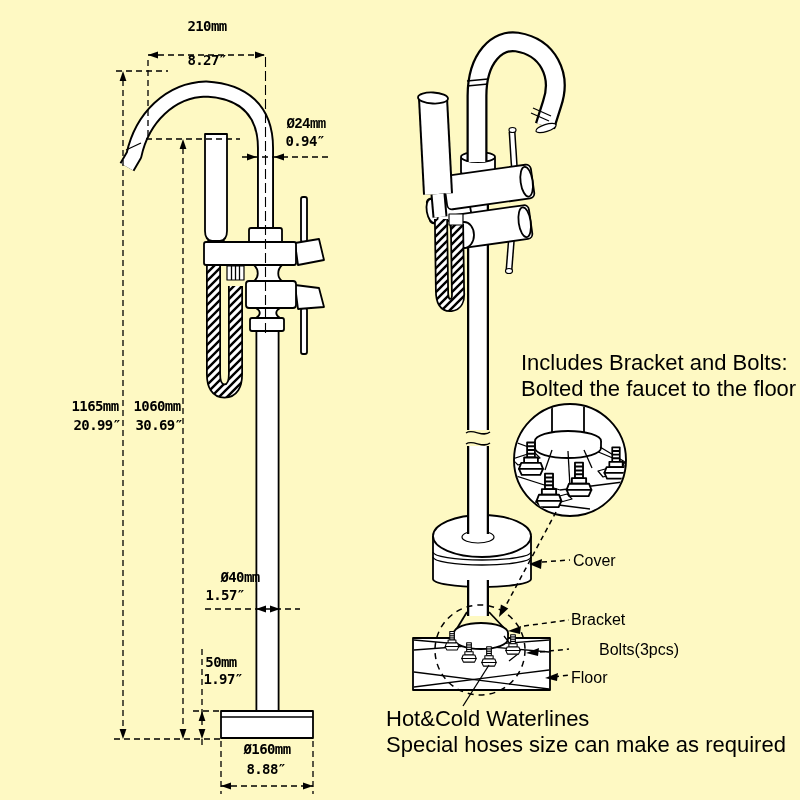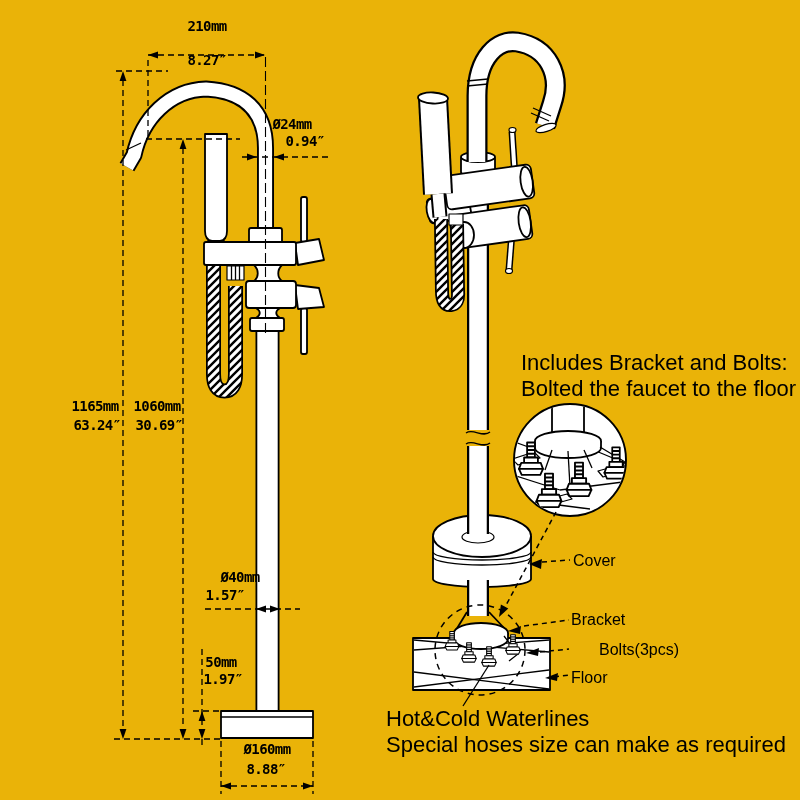--- a/index.html
+++ b/index.html
@@ -1,16 +1,16 @@
 <!DOCTYPE html>
 <html><head>
 <meta charset="utf-8">
 <style>
   html,body{margin:0;padding:0;background:#fff;}
-  .canvas{position:relative;width:800px;height:800px;background:#eab308;overflow:hidden;
+  .canvas{position:relative;width:800px;height:800px;background:#fef9c3;overflow:hidden;
           font-family:"Liberation Sans",sans-serif;}
   .art{position:absolute;left:0;top:0;}
   .dimlab{position:absolute;transform:translateX(-50%);white-space:nowrap;
           font-family:"DejaVu Sans Mono",monospace;font-weight:700;font-size:14px;
           letter-spacing:-0.6px;color:#000;line-height:1;}
   .ann{position:absolute;white-space:nowrap;font-family:"Liberation Sans",sans-serif;
        font-size:16px;color:#000;line-height:1.2;}
   .note{font-size:22px;}
   
   .ln{stroke:#000;stroke-width:1.8;fill:none;stroke-linejoin:round;}
@@ -275,24 +275,24 @@
       <polygon class="arw" points="526,653 539,648 538,656"></polygon>
       <line class="ldr" x1="554" y1="677" x2="569" y2="675"></line>
       <polygon class="arw" points="545,678 558,673 557,681"></polygon>
       <line class="thin" x1="463" y1="706" x2="489" y2="665"></line>
     </g>
   </g>
 </svg>
 
 <div class="dimlab" style="left:207px;top:19px;">210mm</div>
 <div class="dimlab" style="left:207px;top:36px;margin-top:17px;">8.27″</div>
-<div class="dimlab" style="left:292px;top:117px;">Ø24mm</div>
+<div class="dimlab" style="left:306px;top:117px;font-family:Liberation Mono, monospace;">Ø24mm</div>
 <div class="dimlab" style="left:305px;top:134px;">0.94″</div>
 <div class="dimlab" style="left:95px;top:399px;">1165mm</div>
-<div class="dimlab" style="left:97px;top:418px;">63.24″</div>
+<div class="dimlab" style="left:97px;top:418px;">20.99″</div>
 <div class="dimlab" style="left:157px;top:399px;">1060mm</div>
 <div class="dimlab" style="left:159px;top:418px;">30.69″</div>
 <div class="dimlab" style="left:227px;top:570px;margin-left:13px;">Ø40mm</div>
 <div class="dimlab" style="left:225px;top:588px;">1.57″</div>
 <div class="dimlab" style="left:221px;top:655px;">50mm</div>
 <div class="dimlab" style="left:223px;top:672px;">1.97″</div>
 <div class="dimlab" style="left:267px;top:742px;">Ø160mm</div>
 <div class="dimlab" style="left:266px;top:762px;">8.88″</div>
 
 <div class="ann note" style="left:521px;top:350px;">Includes Bracket and Bolts:</div>

